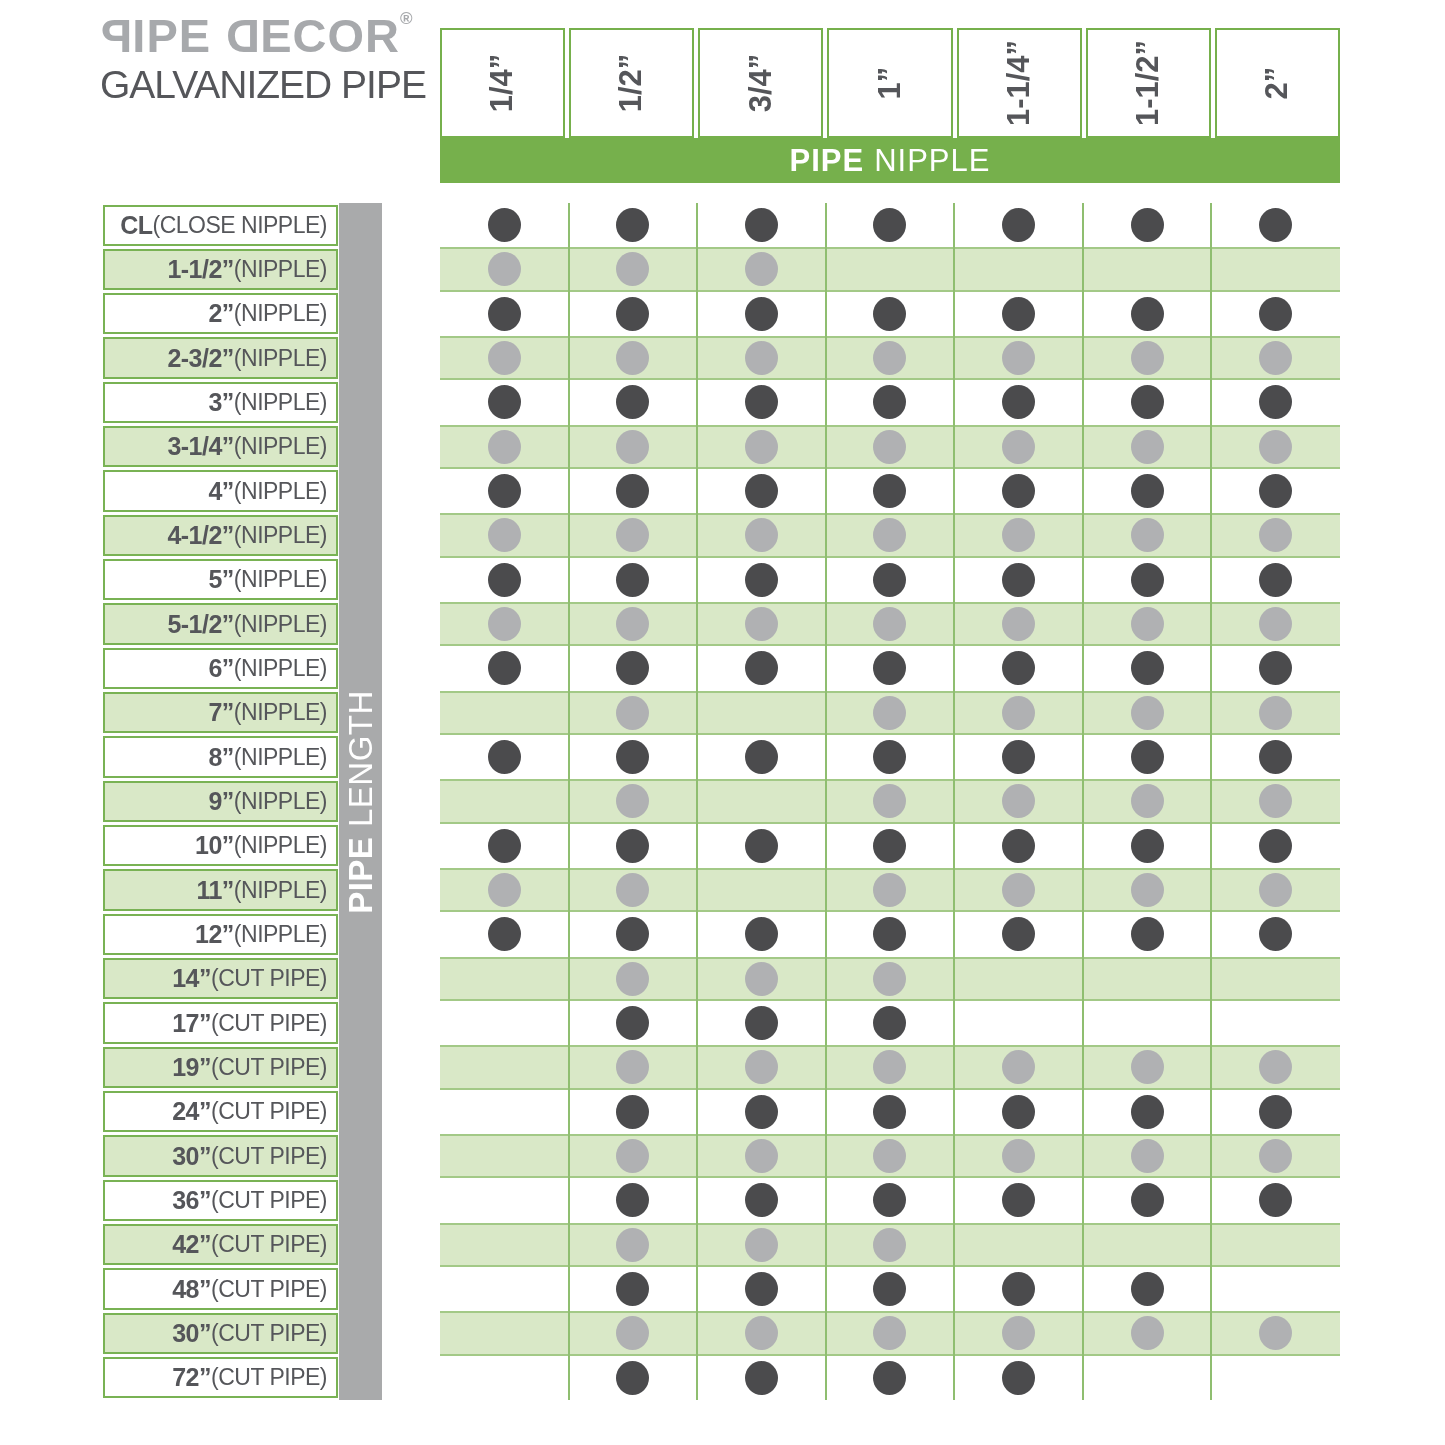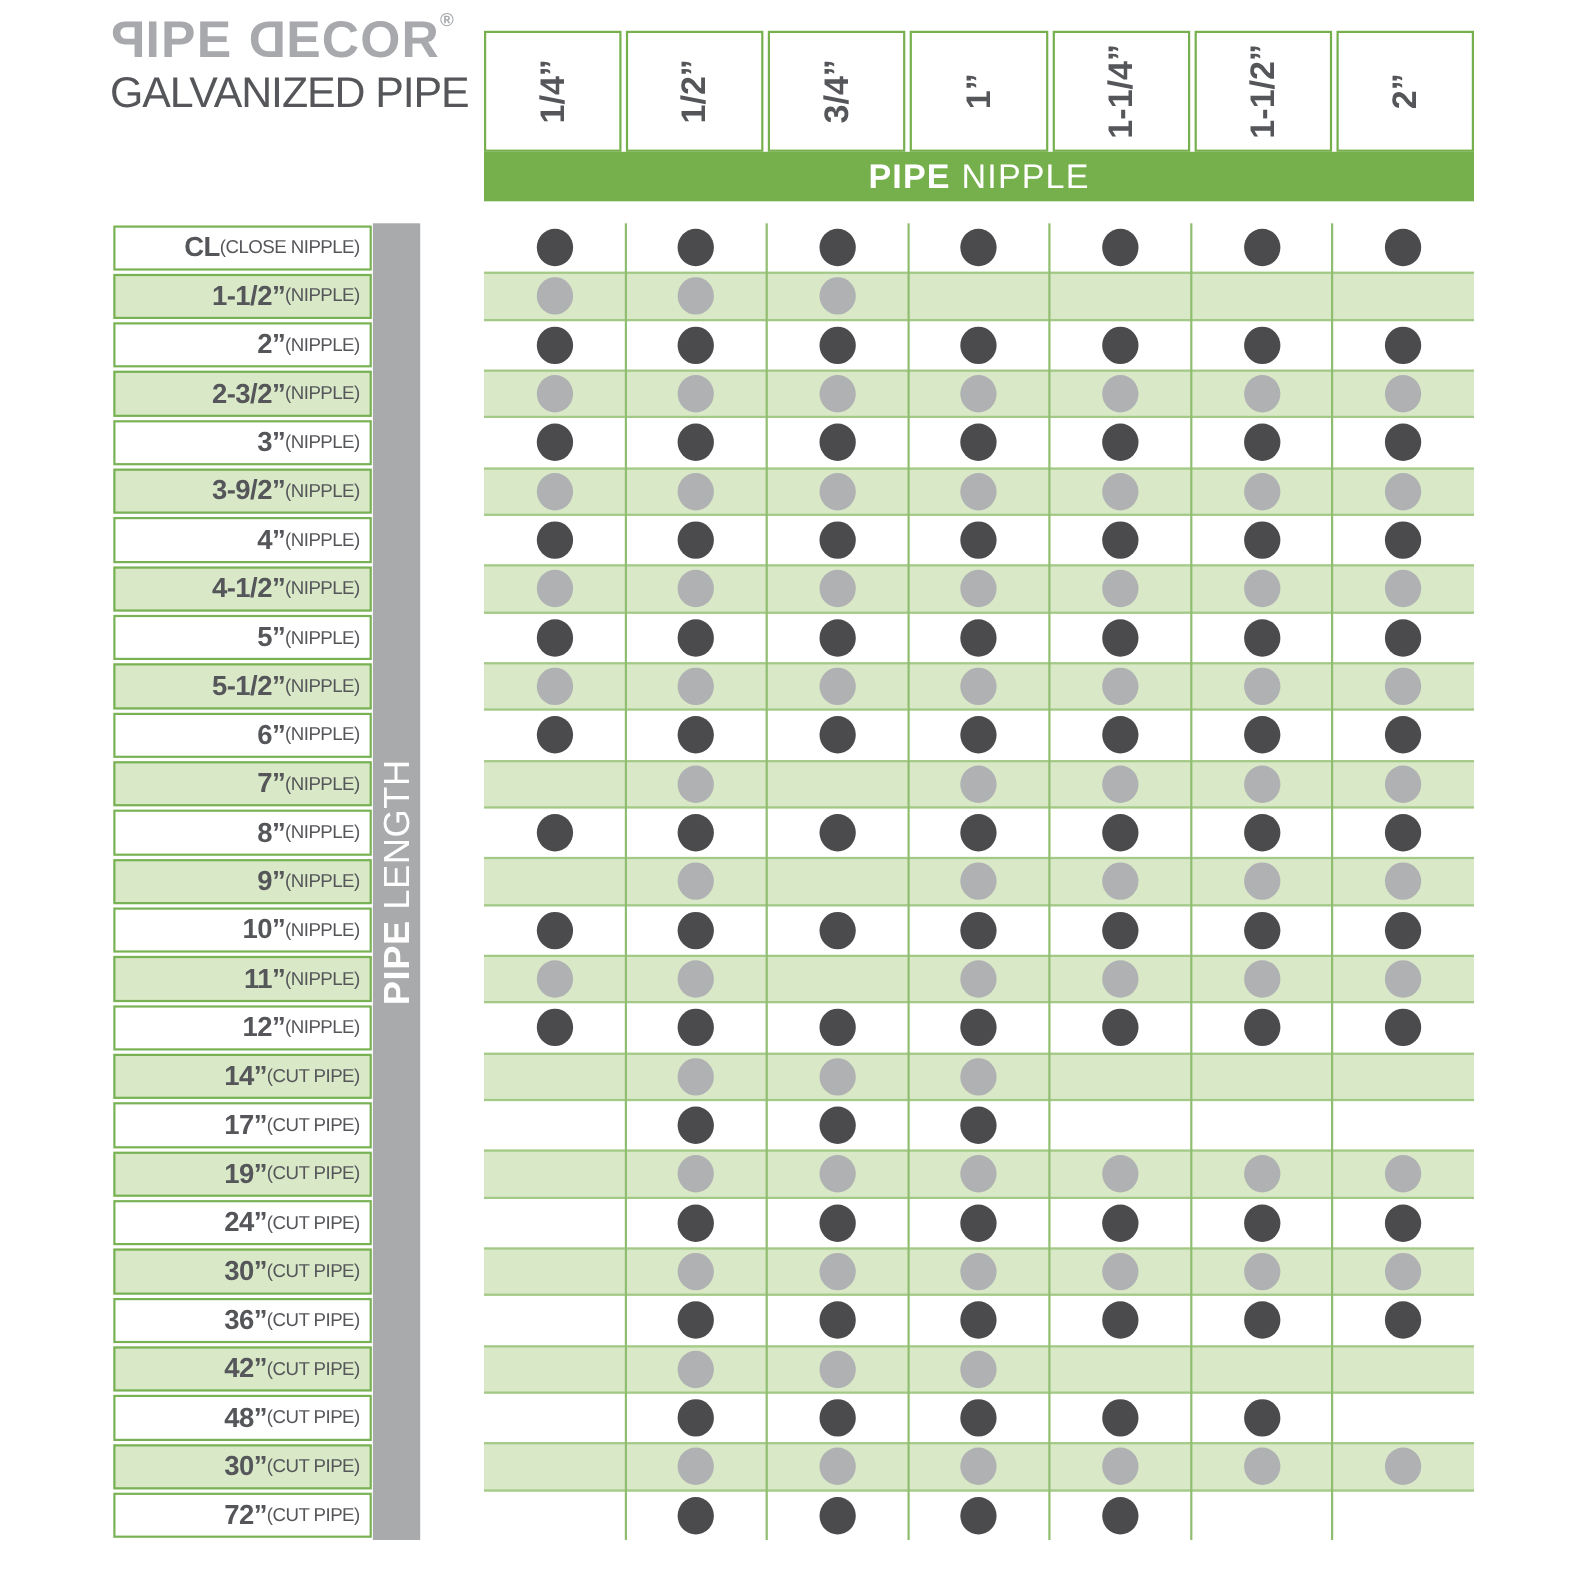--- a/index.html
+++ b/index.html
@@ -46,21 +46,21 @@
   
   .rowlabels { position:absolute; left:103px; top:203px; width:235px; }
   .labelslot { height:44.33px; box-sizing:border-box; padding:1.5px 0; }
   .labelbox {
     height:100%; box-sizing:border-box; border:2px solid var(--label-border);
     display:flex; align-items:center; justify-content:flex-end;
     padding:0 9px 0 16px; background:#fff;
   }
   .labelbox.green { background:var(--light-green); }
   .rsize { font-size:25px; font-weight:bold; color:var(--title-text); letter-spacing:-0.5px; white-space:nowrap; }
-  .rkind { font-size:17px; color:var(--title-text); letter-spacing:-0.5px; white-space:nowrap; }
+  .rkind { font-size:23px; color:var(--title-text); letter-spacing:-0.5px; white-space:nowrap; }
 
   
   .lengthbar {
     position:absolute; left:339px; top:203px; width:43px; height:1197px;
     background:var(--gray-bar); display:flex; align-items:center; justify-content:center;
   }
   .lengthbar span {
     transform:rotate(-90deg); white-space:nowrap; color:#fff;
     font-size:33px; letter-spacing:0.5px;
   }
@@ -150,21 +150,21 @@
         </div>
       </div>
       <div class="labelslot">
         <div class="labelbox white">
           <span class="rsize">3”</span>
           <span class="rkind">(NIPPLE)</span>
         </div>
       </div>
       <div class="labelslot">
         <div class="labelbox green">
-          <span class="rsize">3-9/2”</span>
+          <span class="rsize">3-1/4”</span>
           <span class="rkind">(NIPPLE)</span>
         </div>
       </div>
       <div class="labelslot">
         <div class="labelbox white">
           <span class="rsize">4”</span>
           <span class="rkind">(NIPPLE)</span>
         </div>
       </div>
       <div class="labelslot">

